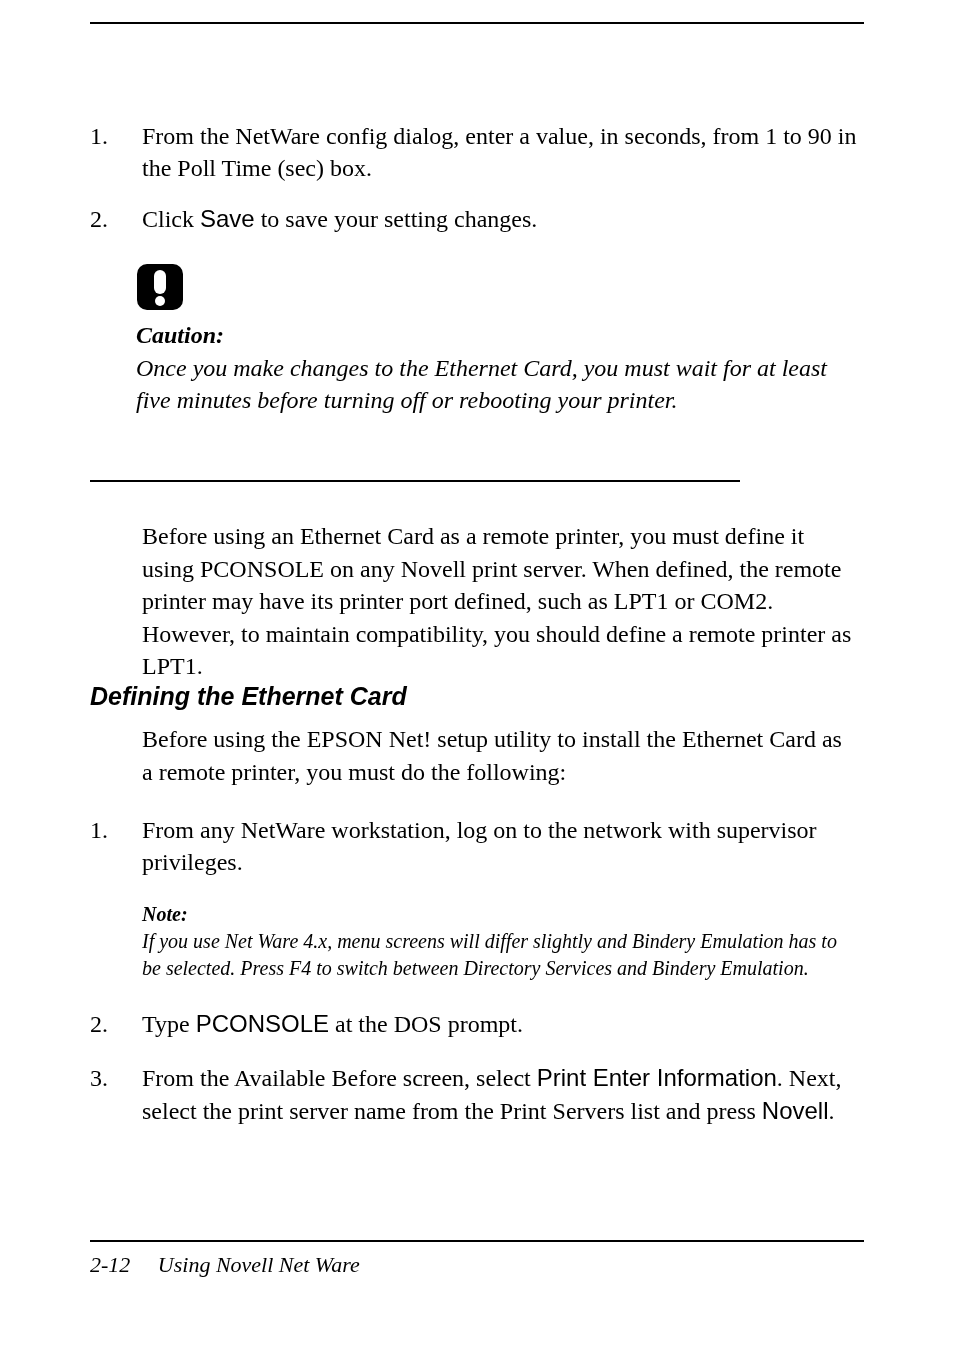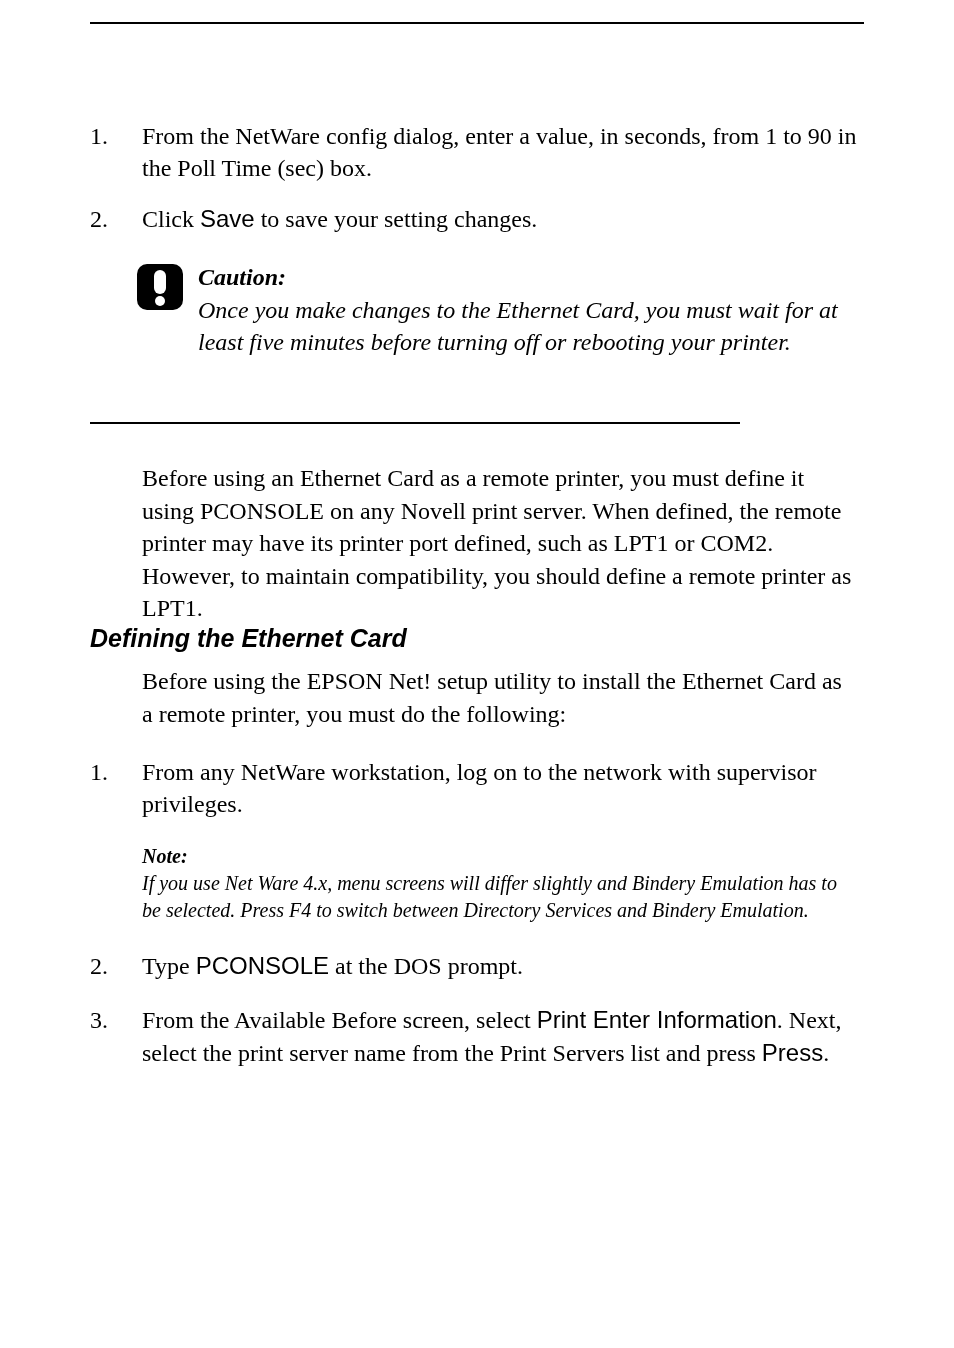--- a/index.html
+++ b/index.html
@@ -51,20 +51,21 @@
     .inline-sans {
       font-family: "Segoe UI", "Helvetica Neue", Arial, sans-serif;
       font-weight: 400;
     }
     .caution-row {
       display: flex;
       align-items: flex-start;
       margin-top: 26px;
       margin-left: 46px;
       margin-right: 10px;
+      flex-direction: column;
     }
     .caution-icon {
       flex: 0 0 56px;
       margin-right: 6px;
       margin-top: 2px;
     }
     .caution-text {
       flex: 1;
       font-size: 24px;
       line-height: 1.35;
@@ -220,20 +221,27 @@
     <ol class="def-steps" style="margin-top:4px;">
       <li>
         <span class="num">2.</span>
         <span class="body">
           <span>Type </span><span class="inline-sans">PCONSOLE</span><span> at the DOS prompt.</span>
         </span>
       </li>
       <li>
         <span class="num">3.</span>
         <span class="body">
-          <span>From the Available Before screen, select </span><span class="inline-sans">Print Enter Information</span><span>. Next, select the print server name from the Print Servers list and press </span><span class="inline-sans">Press</span><span>.</span>
+          <span>From the Available Before screen, select </span><span class="inline-sans">Print Enter Information</span><span>. Next, select the print server name from the Print Servers list and press </span><span class="inline-sans">Novell</span><span>.</span>
         </span>
       </li>
     </ol>
 
   </div>
 
+  <div class="footer">
+    <hr class="footer-rule">
+    <div class="footer-line">
+      <span class="pagenum">2-12</span>
+      <span class="chaptitle">Using Novell Net Ware</span>
+    </div>
+  </div>
 </div>
 
 </body></html>

